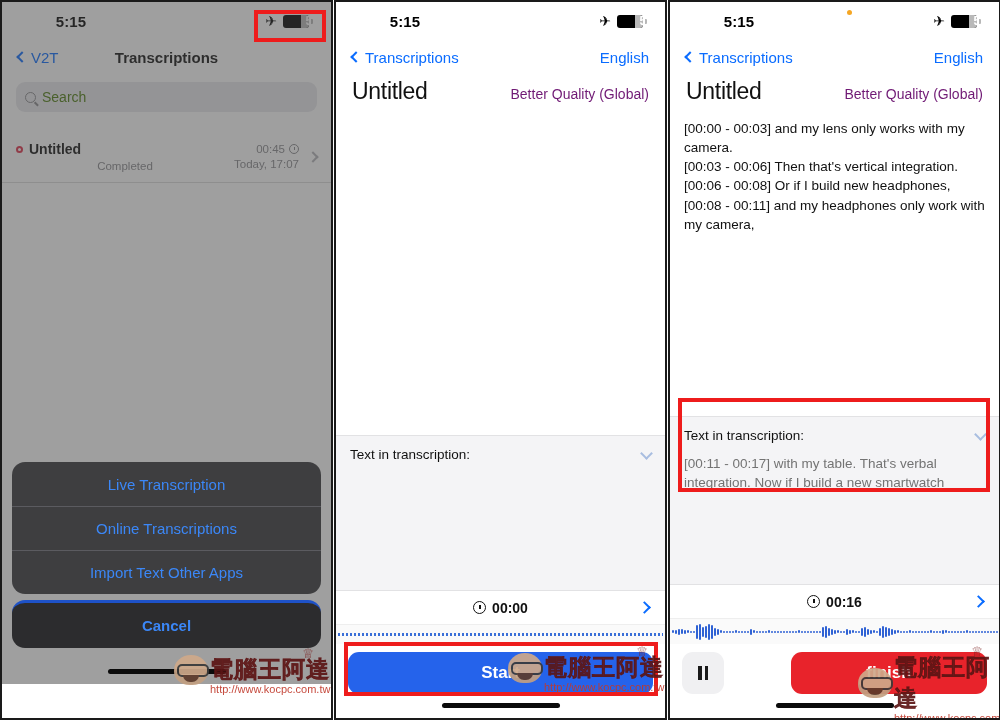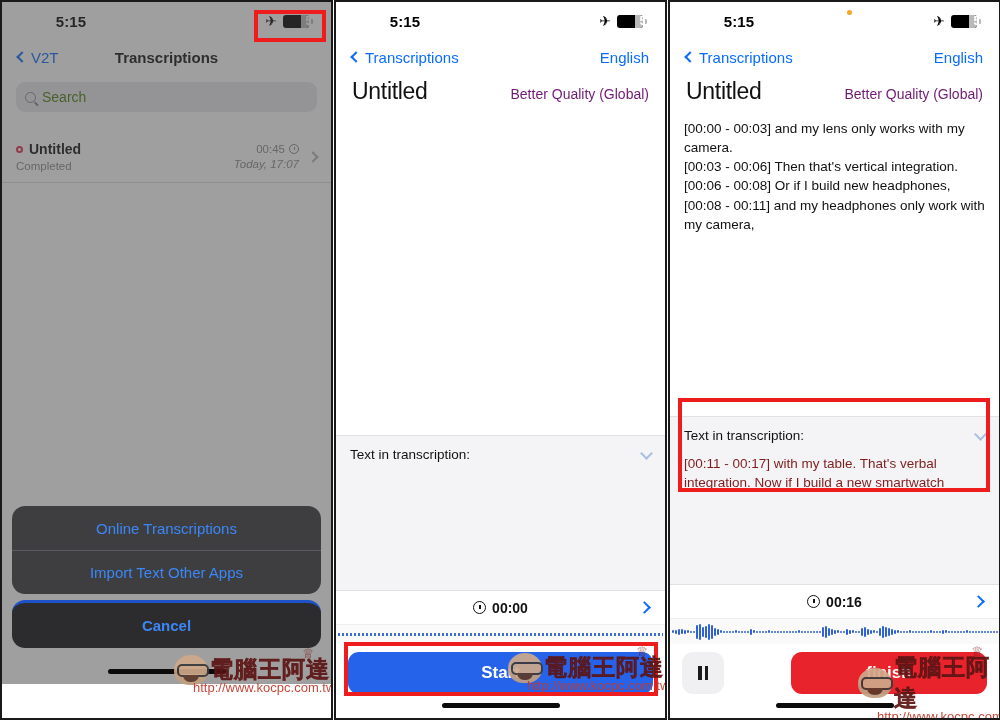--- a/index.html
+++ b/index.html
@@ -111,35 +111,35 @@
   }
   .row-left { flex: 1 1 auto; }
   .row-title {
     font-size: 14px; font-weight: bold; color: #111;
     display: flex; align-items: center; gap: 6px;
   }
   .dot-red {
     width: 7px; height: 7px; border-radius: 50%;
     border: 2px solid #e0304a; background: transparent; flex: 0 0 auto;
   }
-  .row-sub { font-size: 11.5px; color: #8a8a8e; margin-top: 3px; }
+  .row-sub { font-size: 11.5px; color: #8a8a8e; margin-top: 3px; text-align: center; }
   .row-right { margin-right: 10px; }
   .row-dur {
     font-size: 11.5px; color: #8a8a8e;
     display: flex; align-items: center; justify-content: flex-end; gap: 4px;
   }
   .clock-ico {
     width: 10px; height: 10px; border: 1.3px solid #8a8a8e; border-radius: 50%;
     position: relative; display: inline-block;
   }
   .clock-ico::after {
     content: ""; position: absolute; left: 4px; top: 2px;
     width: 1.3px; height: 3.2px; background: #8a8a8e;
   }
-  .row-date { font-size: 11.5px; color: #8a8a8e; margin-top: 3px; font-style: italic; }
+  .row-date { font-size: 11.5px; color: #8a8a8e; margin-top: 3px; }
   .chev-right {
     display: inline-block; width: 8px; height: 8px;
     border-right: 2px solid #b5b5ba; border-top: 2px solid #b5b5ba;
     transform: rotate(45deg); flex: 0 0 auto;
   }
 
   .dimmer {
     position: absolute; inset: 0; background: rgba(70,70,70,0.52);
   }
   .sheet {
@@ -187,21 +187,21 @@
   .tx-head {
     display: flex; align-items: flex-start;
     font-size: 13.5px; color: #111;
   }
   .chev-down {
     margin-left: auto; display: inline-block; width: 9px; height: 9px;
     border-right: 2px solid #a8bde0; border-bottom: 2px solid #a8bde0;
     transform: rotate(45deg); margin-top: 2px;
   }
   .tx-text {
-    margin-top: 11px; font-size: 13.5px; line-height: 1.42; color: #7f1d1d;
+    margin-top: 11px; font-size: 13.5px; line-height: 1.42; color: #737373;
   }
   .tx-fill { background: #f4f4f6; flex: 1 1 auto; }
 
   .timer-row {
     height: 34px; background: #fff; border-top: 1px solid #e2e2e4;
     display: flex; align-items: center; justify-content: center;
     position: relative;
   }
   .timer-val {
     font-size: 14px; font-weight: bold; color: #111;
@@ -286,22 +286,22 @@
     content: ""; position: absolute; bottom: 3px; left: 9px; width: 16px; height: 7px;
     background: #5c3a2a; border-radius: 0 0 9px 9px;
   }
   .wm-cjk {
     font-family: "DejaVu Sans", sans-serif;
     font-size: 23px; font-weight: bold; color: #7a1f1f;
     letter-spacing: 1px; margin-left: 2px;
     -webkit-text-stroke: 0.5px #5a1414;
   }
   .wm-url {
-    position: absolute; bottom: -10px; left: 19px;
-    font-size: 13px; color: #c0392b; white-space: nowrap;
+    position: absolute; bottom: -10px; left: 36px;
+    font-size: 11px; color: #c0392b; white-space: nowrap;
   }
   .wm-crown {
     position: absolute; top: -8px; right: 16px;
     font-size: 13px; color: #7a1f1f;
   }
 </style>
 </head>
 <body>
 
 <div class="screens">
@@ -351,20 +351,21 @@
             <div class="row-date">Today, 17:07</div>
           </div>
           <span class="chev-right"></span>
         </div>
       </div>
 
       <div class="dimmer"></div>
 
       <div class="sheet">
         <div class="sheet-group">
+          <div class="sheet-item">Live Transcription</div>
           <div class="sheet-item">Online Transcriptions</div>
           <div class="sheet-item">Import Text Other Apps</div>
         </div>
         <div class="sheet-cancel">
           <span>Cancel</span>
         </div>
       </div>
 
       <div class="home-ind"></div>
 

